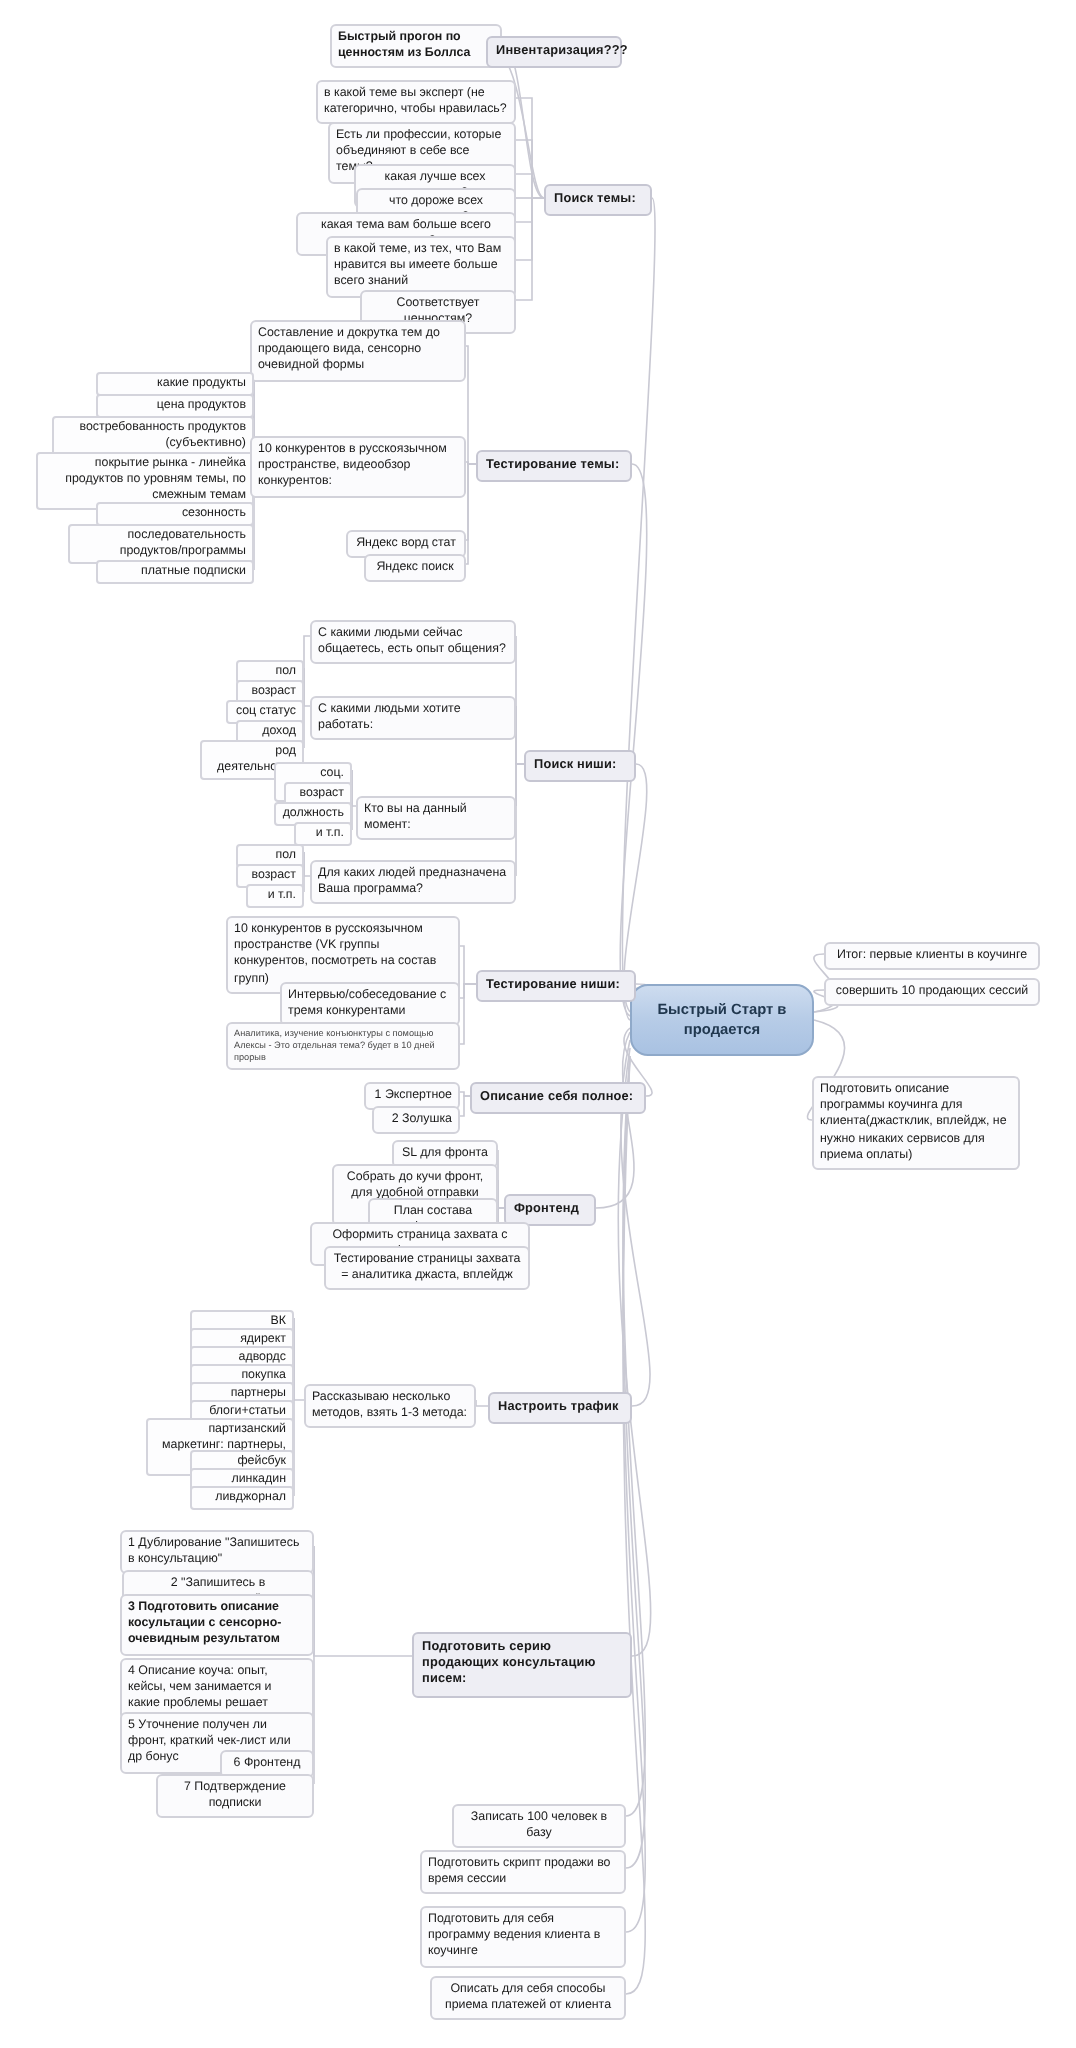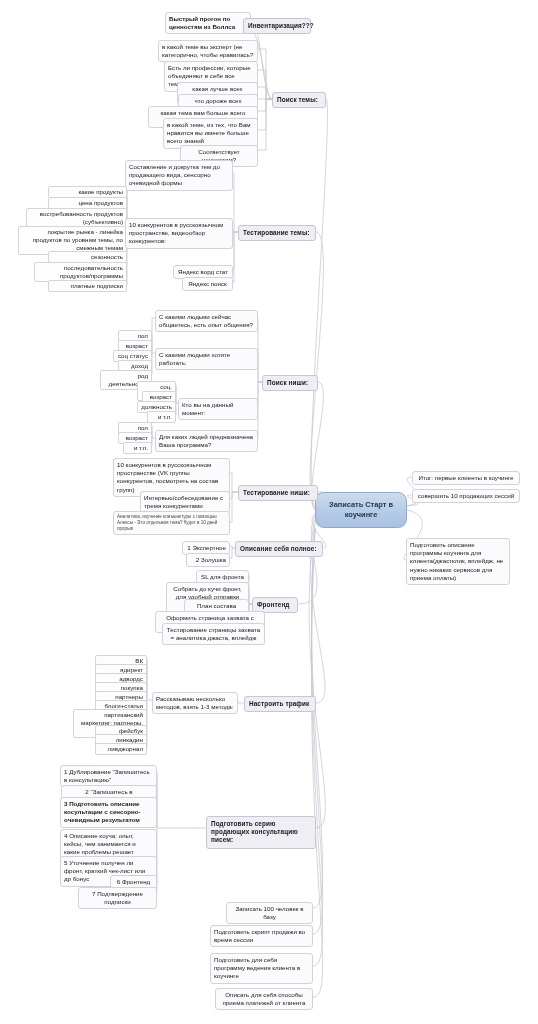--- a/index.html
+++ b/index.html
@@ -118,21 +118,21 @@
       <path d="M152,700 L147,700 L147,659 L147,659" fill="none" stroke="#c9c9d3" stroke-width="0.8"></path>
       <path d="M147,659 L147,748 L147,748" fill="none" stroke="#c9c9d3" stroke-width="0.8"></path>
       <path d="M206,828 L157,828 L157,773 L157,773" fill="none" stroke="#c9c9d3" stroke-width="0.8"></path>
       <path d="M157,773 L157,892 L157,892" fill="none" stroke="#c9c9d3" stroke-width="0.8"></path>
       <path d="M315,528 C300,700 340,908 313,908" fill="none" stroke="#c9c9d3" stroke-width="0.8"></path>
       <path d="M315,528 C300,740 340,934 313,934" fill="none" stroke="#c9c9d3" stroke-width="0.8"></path>
       <path d="M315,528 C300,790 340,966 313,966" fill="none" stroke="#c9c9d3" stroke-width="0.8"></path>
       <path d="M315,528 C300,850 340,997 313,997" fill="none" stroke="#c9c9d3" stroke-width="0.8"></path>
     </svg>
 
-  <div id="root" style="left: 315px; top: 492px; width: 92px; height: 36px;">Записать Старт в коучинге</div>
+  <div id="root" style="left: 315px; top: 492px; width: 92px; height: 36px;">Быстрый Старт в продается</div>
 
 <div class="node branch " style="left: 272px; top: 92px; width: 54px; min-height: 13px;"><span>Поиск темы:</span></div>
     <div class="node branch " style="left: 238px; top: 225px; width: 78px; min-height: 13px;"><span>Тестирование темы:</span></div>
     <div class="node branch " style="left: 262px; top: 375px; width: 56px; min-height: 13px;"><span>Поиск ниши:</span></div>
     <div class="node branch " style="left: 238px; top: 485px; width: 80px; min-height: 13px;"><span>Тестирование ниши:</span></div>
     <div class="node branch " style="left: 235px; top: 541px; width: 88px; min-height: 13px;"><span>Описание себя полное:</span></div>
     <div class="node branch " style="left: 252px; top: 597px; width: 46px; min-height: 13px;"><span>Фронтенд</span></div>
     <div class="node branch " style="left: 244px; top: 696px; width: 72px; min-height: 13px;"><span>Настроить трафик</span></div>
     <div class="node branch " style="left: 206px; top: 816px; width: 110px; min-height: 25px;"><span>Подготовить серию продающих консультацию писем:</span></div>
     <div class="node  leaf bold" style="left: 165px; top: 12px; width: 86px; min-height: 19px;"><span>Быстрый прогон по ценностям из Боллса</span></div>

